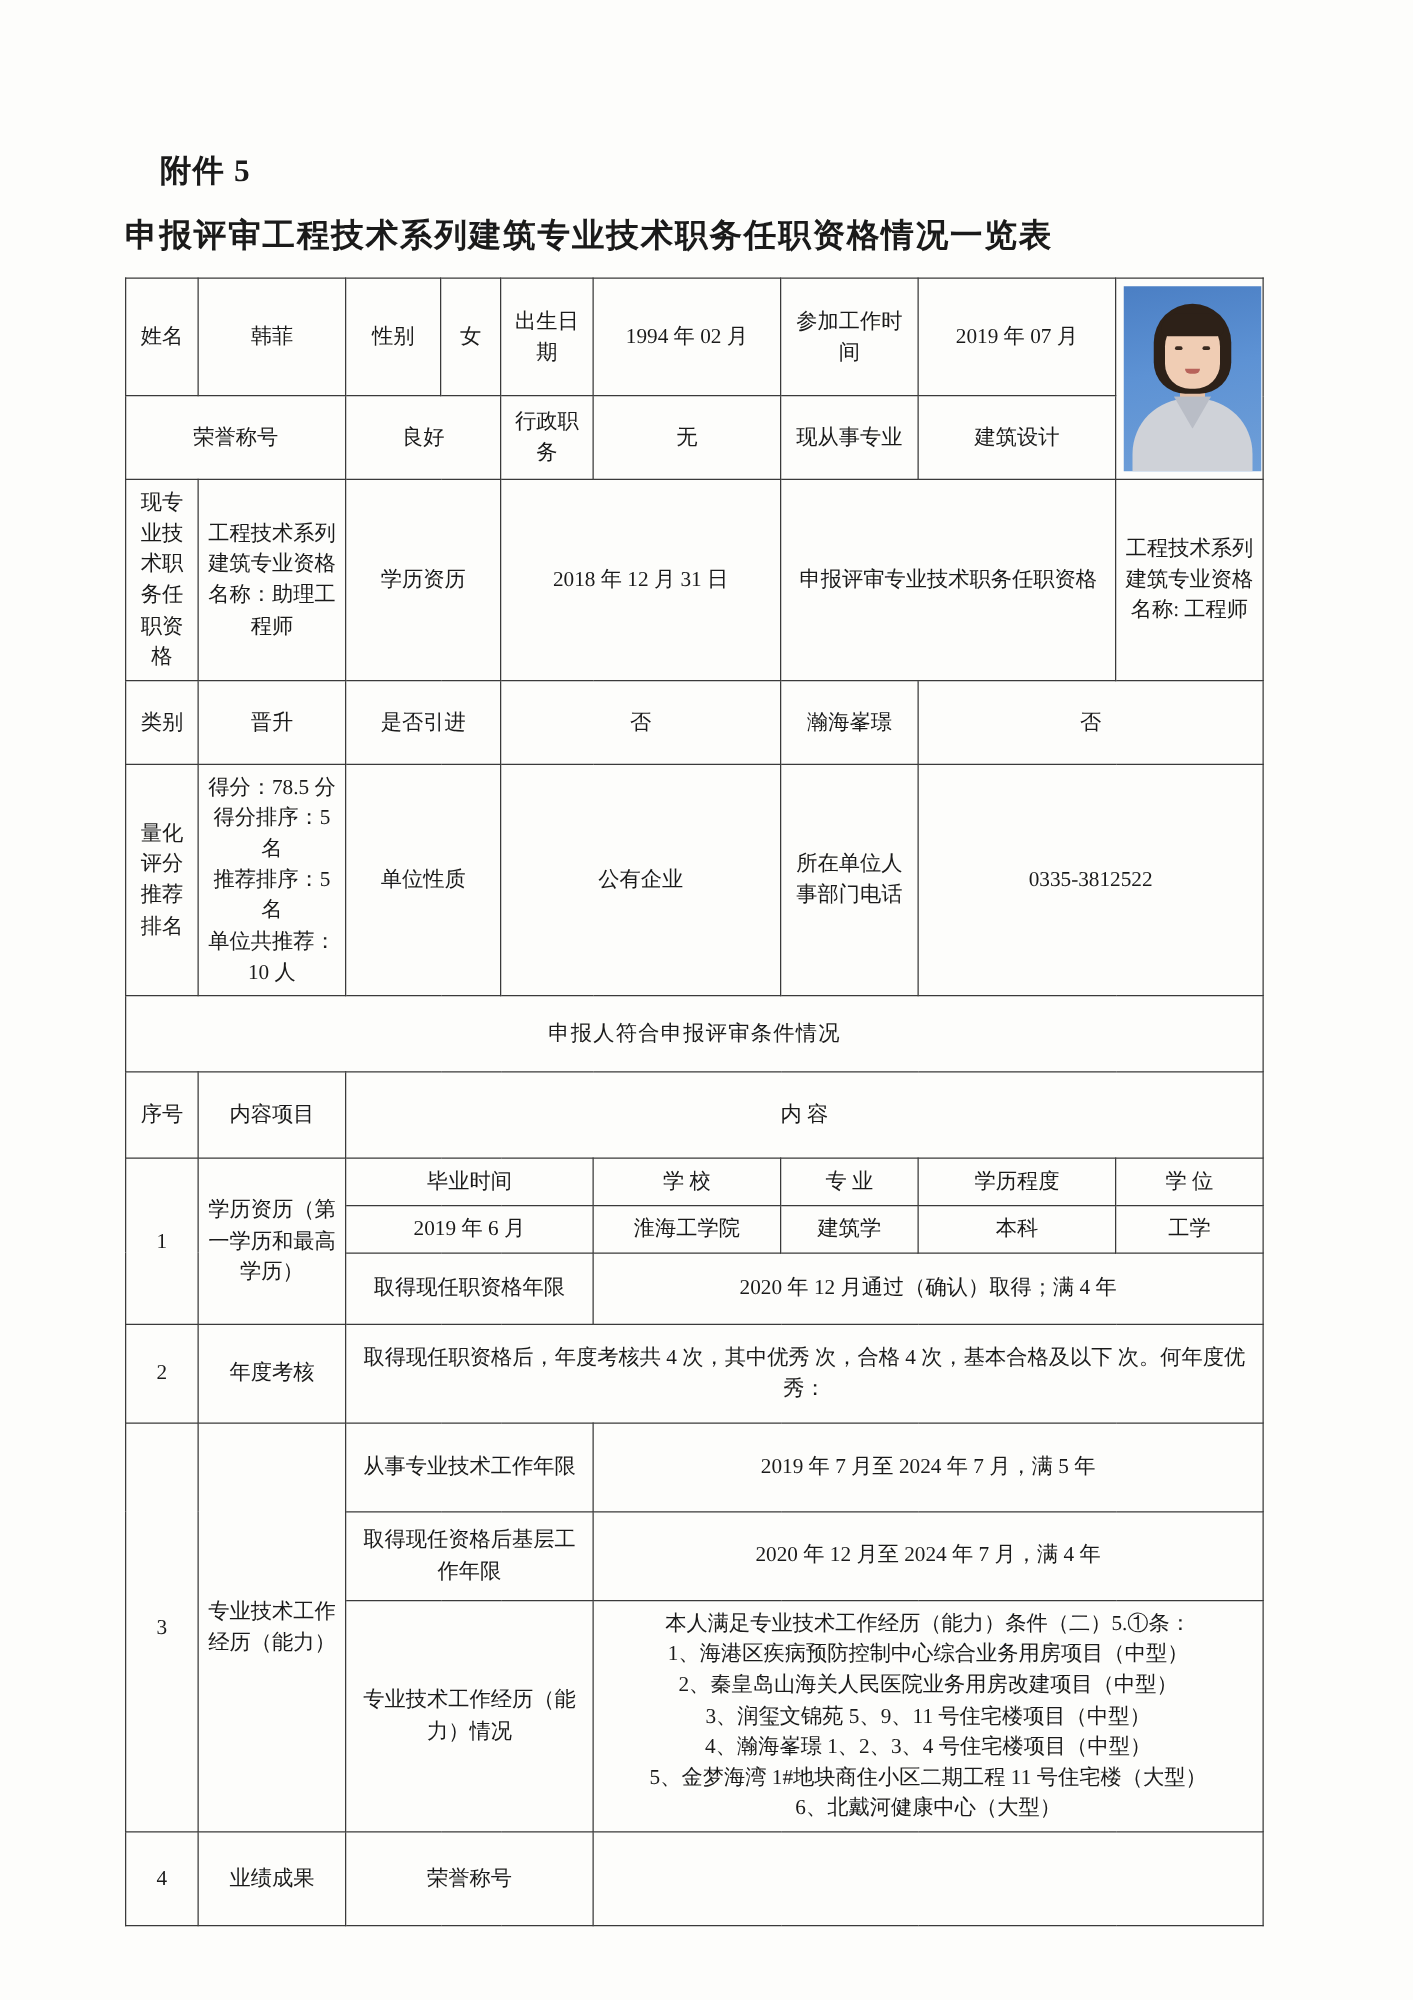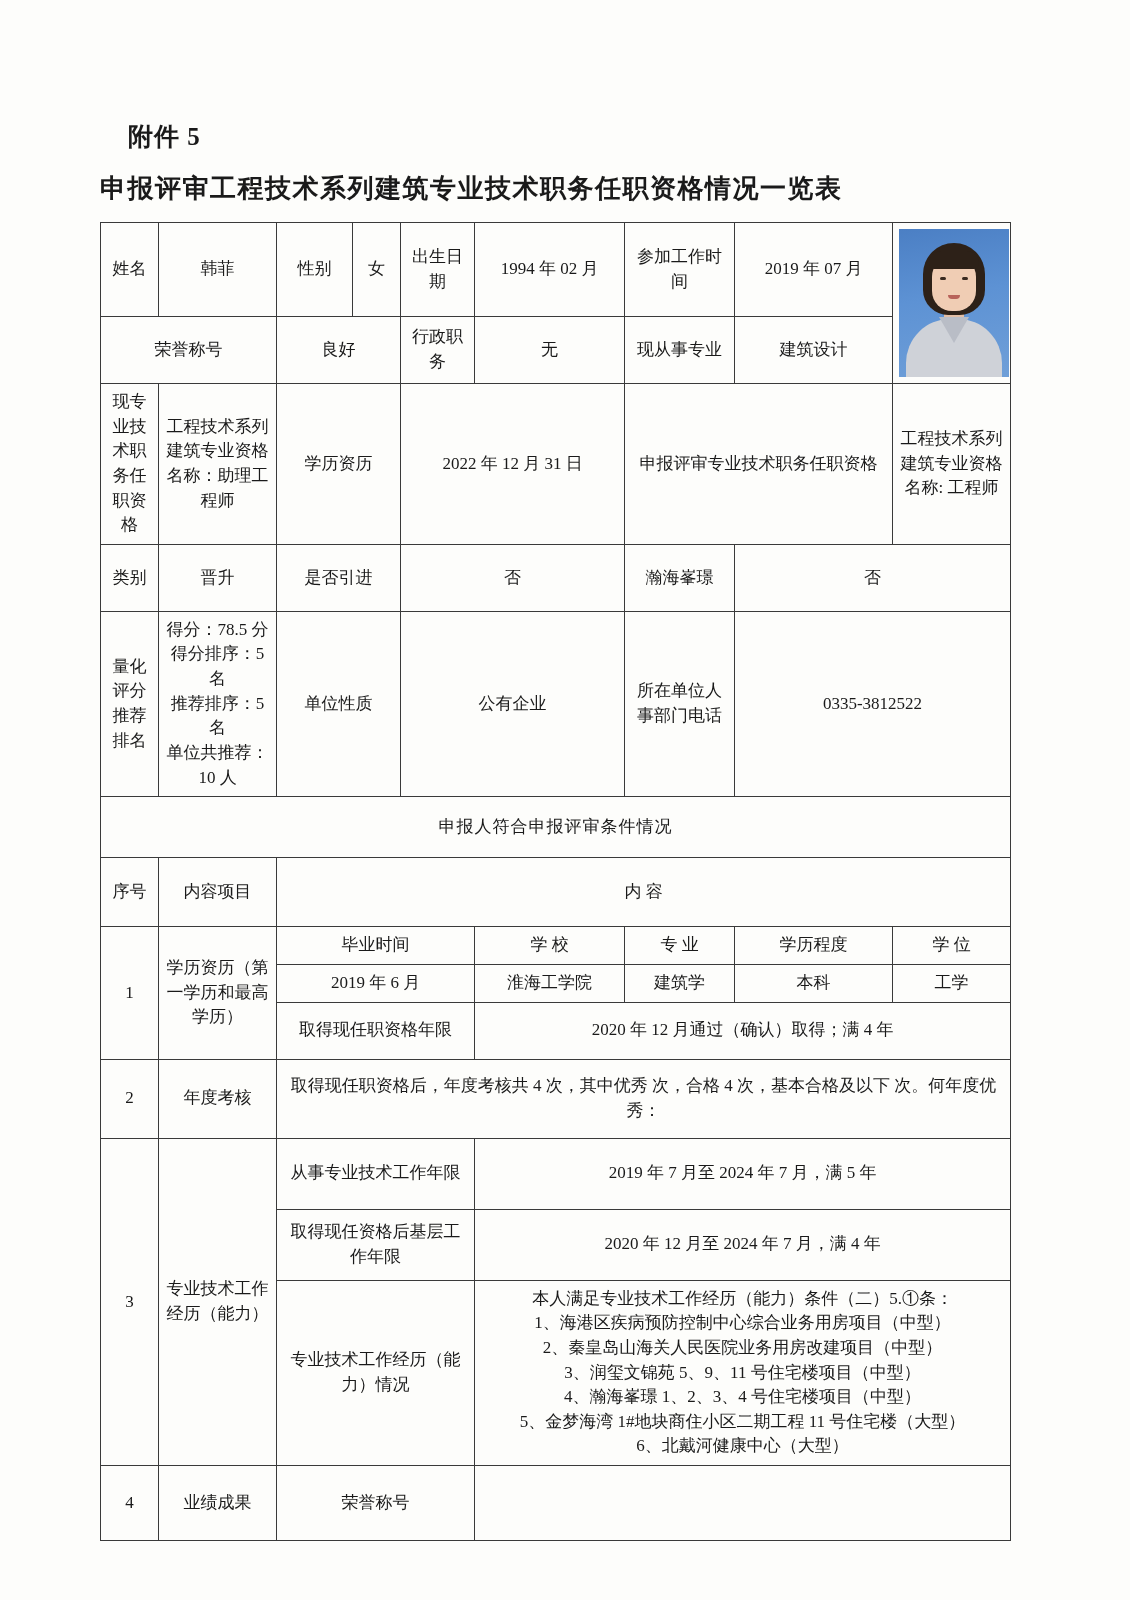--- a/index.html
+++ b/index.html
@@ -243,21 +243,21 @@
         <td class="twoline">行政职务</td>
         <td>无</td>
         <td class="twoline">现从事专业</td>
         <td>建筑设计</td>
       </tr>
 
       <tr>
         <td class="cellpad" style="height:106px">现专业技术职务任职资格</td>
         <td class="left cellpad">工程技术系列建筑专业资格名称：助理工程师</td>
         <td colspan="2" class="twoline">学历资历</td>
-        <td colspan="2">2022 年 12 月 31 日</td>
+        <td colspan="2">2018 年 12 月 31 日</td>
         <td colspan="2" class="cellpad">申报评审专业技术职务任职资格</td>
         <td class="left cellpad">工程技术系列建筑专业资格名称: 工程师</td>
       </tr>
 
       <tr>
         <td class="tall">类别</td>
         <td>晋升</td>
         <td colspan="2">是否引进</td>
         <td colspan="2">否</td>
         <td>瀚海峯璟</td>

